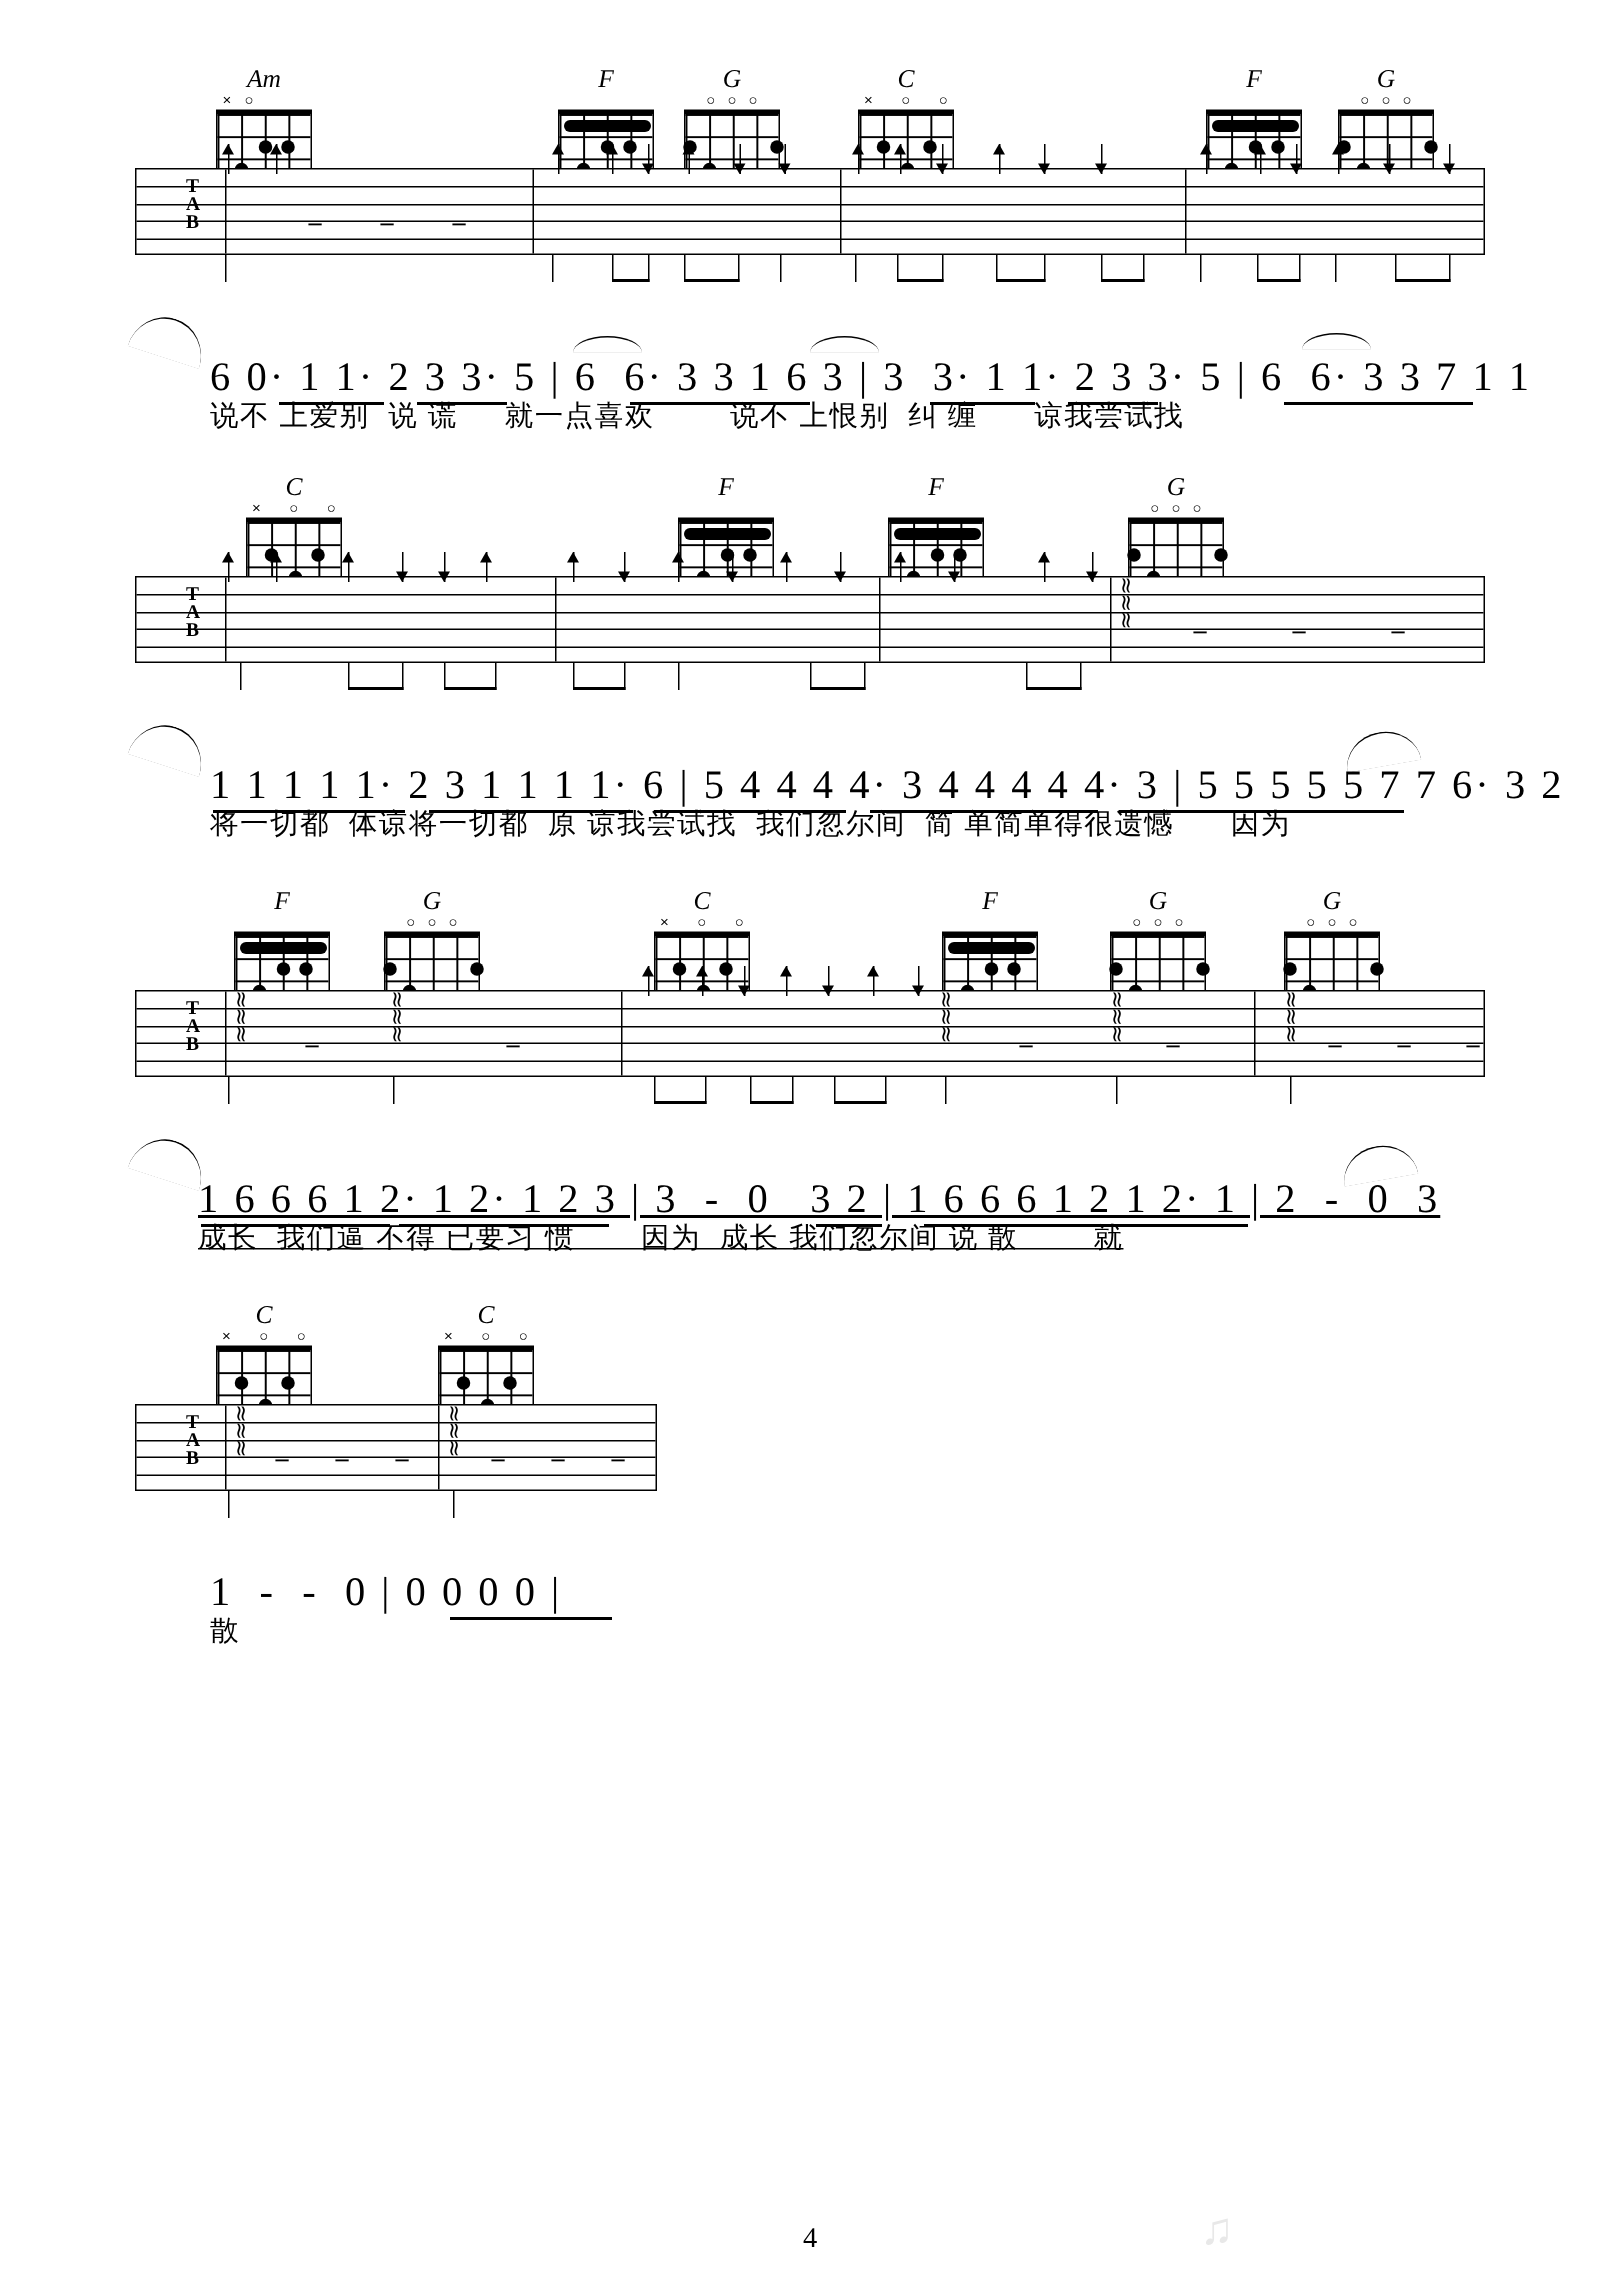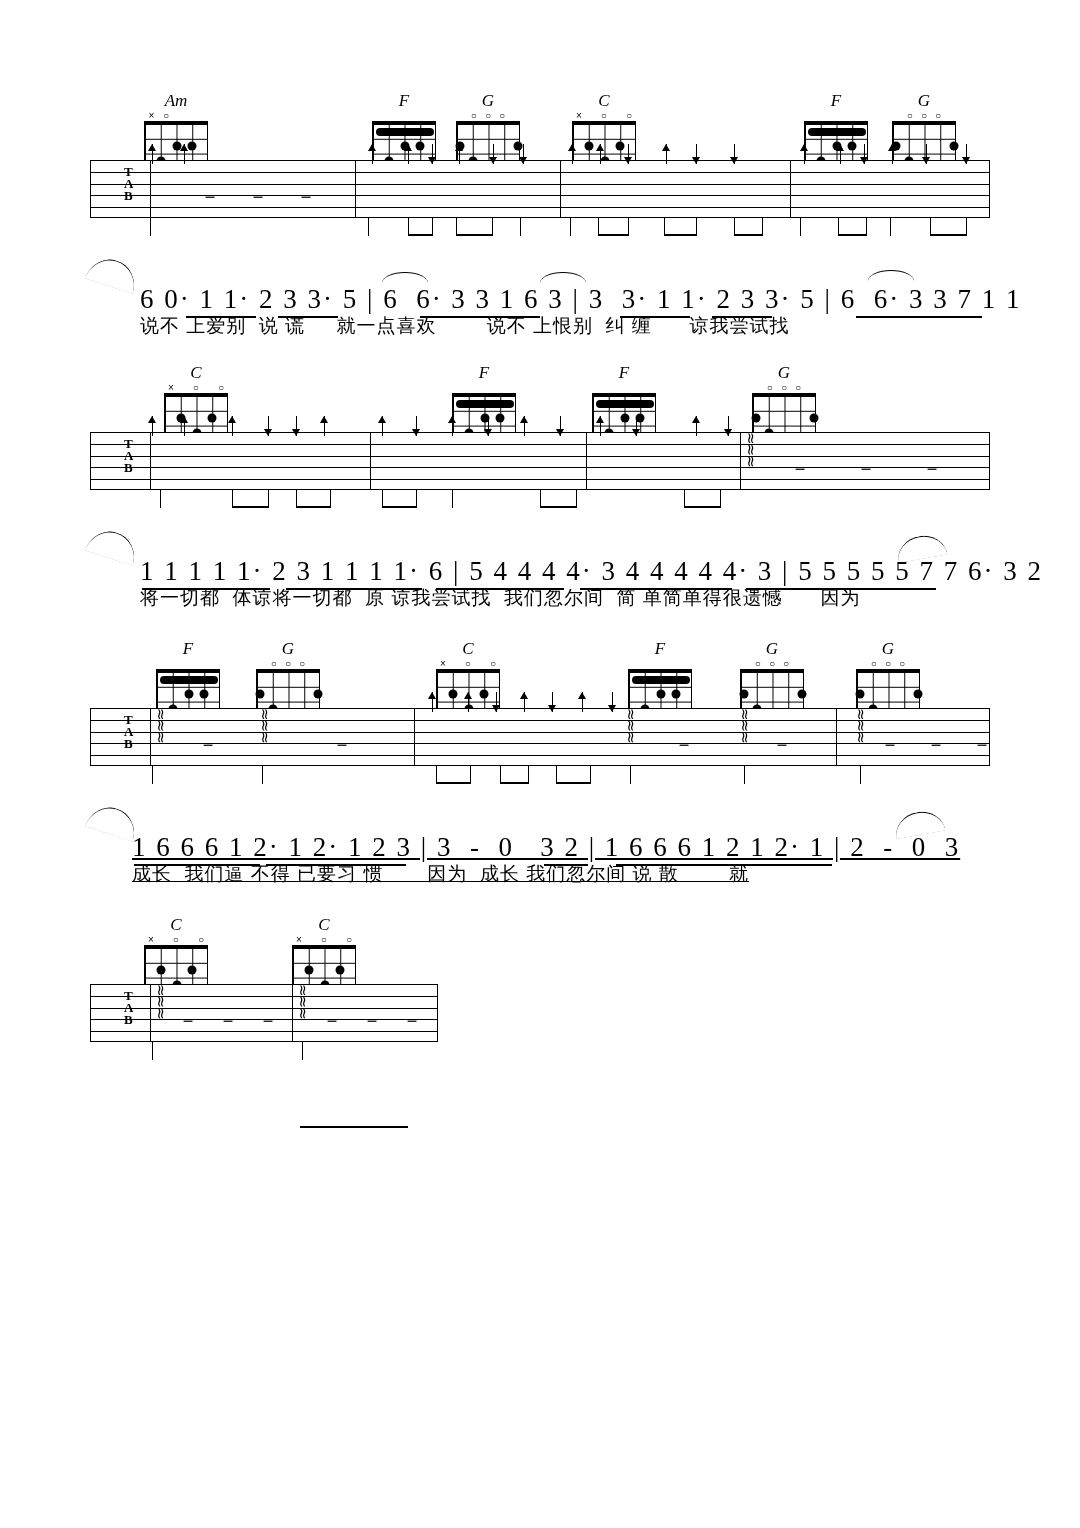--- a/index.html
+++ b/index.html
@@ -1,21 +1,21 @@
 <!DOCTYPE html>
 <html><head>
 <meta charset="utf-8">
 <style>
   html,body{margin:0;padding:0;}
   body{
     width:1080px;height:1528px;background:#ffffff;
     font-family:"Liberation Serif",serif;color:#000;
     position:relative;overflow:hidden;
   }
-  .page{position:absolute;inset:0;margin-top:48px;}
+  .page{position:absolute;inset:0;}
 
   
   .chord{position:absolute;width:72px;}
   .chord .name{
     text-align:center;font-family:"Liberation Serif",serif;
     font-size:17px;font-style:italic;line-height:18px;height:18px;
   }
   .chord .marks{
     height:11px;display:flex;justify-content:space-around;
     align-items:flex-end;padding:0 4px;box-sizing:border-box;
@@ -727,19 +727,23 @@
   </div>
   <div class="barline" style="left:150px;top:113px;height:56px;"></div>
   <div class="barline" style="left:292px;top:113px;height:56px;"></div>
   <div class="wavy" style="left:156px;top:112px;height:54px;">≈≈≈</div>
   <div class="wavy" style="left:298px;top:112px;height:54px;">≈≈≈</div>
   <div style="position:absolute;left:178px;top:135px;font-size:20px;letter-spacing:20px;">－－－</div>
   <div style="position:absolute;left:322px;top:135px;font-size:20px;letter-spacing:20px;">－－－</div>
   <div class="stem" style="left:152px;top:170px;height:18px;"></div>
   <div class="stem" style="left:302px;top:170px;height:18px;"></div>
 
+  <div class="notesrow" style="left:140px;top:222px;">
+    <div class="numline">1  -  -  0 | 0 0 0 0 |</div>
+    <div class="lyricline">散</div>
+  </div>
   <div class="underline" style="left:300px;top:254px;width:108px;"></div>
 </div>
 
 <div class="watermark" style="left:800px;top:1470px;">♫</div>
 <div class="pagenum" style="top:1482px;">4</div>
 
 </div>
 
 </body></html>

